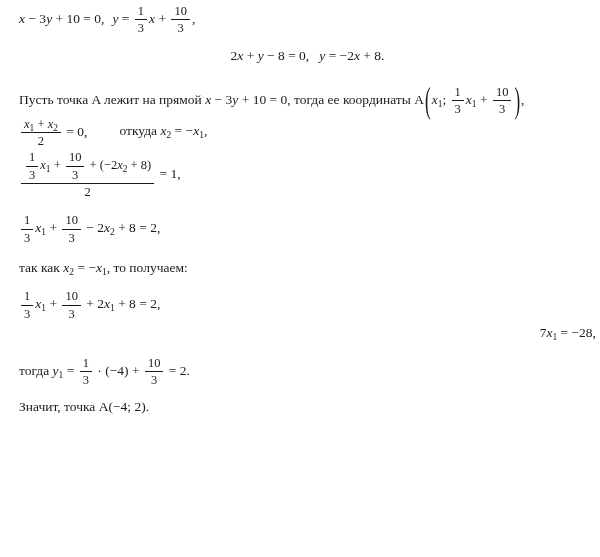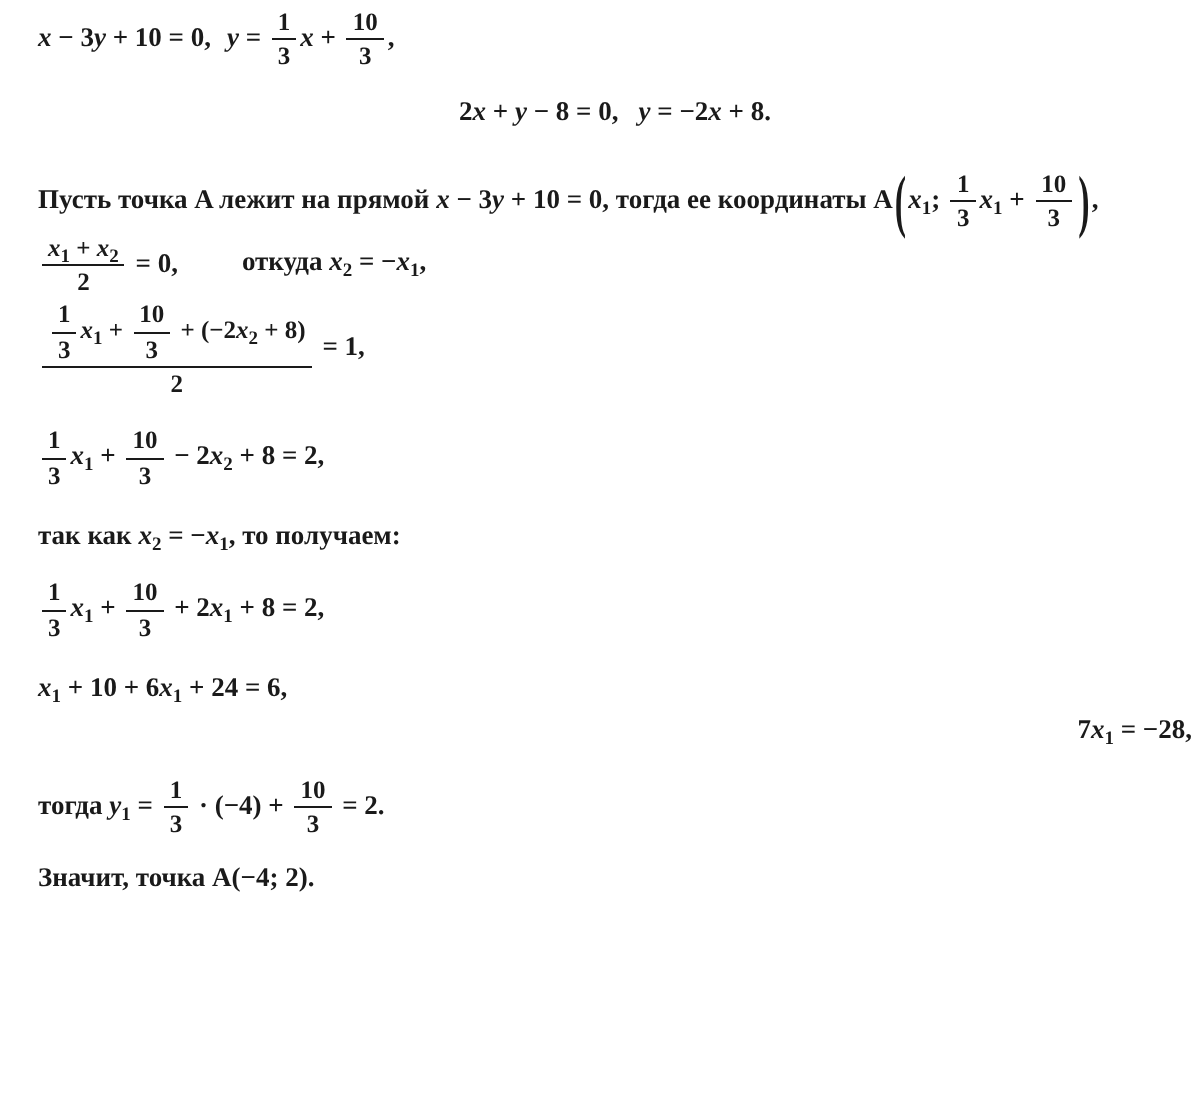--- a/index.html
+++ b/index.html
@@ -14,21 +14,20 @@
     font-family: "Liberation Serif", "DejaVu Serif", serif;
     font-size: 13.5px;
     color: #1a1a1a;
   }
   .doc {
     padding: 0 4px 0 19px;
   }
   .line {
     white-space: nowrap;
     line-height: 19px;
-    font-weight: bold;
   }
   .ln1  { margin-top: 4px;  }
   .ln2  { margin-top: 10px; text-align: center; }
   .ln3  { margin-top: 20px; }
   .ln4  { margin-top: 0px;  }
   .ln5  { margin-top: 7px;  }
   .ln6  { margin-top: 0px;  }
   .ln7  { margin-top: 2px;  }
   .ln8  { margin-top: 14px; }
   .ln9  { margin-top: 13px; }
@@ -78,17 +77,16 @@
 
 <div class="doc">
     <div class="line ln1"><span><i>x</i> − 3<i>y</i> + 10 = 0,</span><span class="gap" style="width: 8px;"></span><span><i>y</i> = </span><span class="frac"><span class="fn"><span>1</span></span><span class="fd"><span>3</span></span></span><span><i>x</i> + </span><span class="frac"><span class="fn"><span>10</span></span><span class="fd"><span>3</span></span></span><span>,</span></div>
     <div class="line ln2"><span>2<i>x</i> + <i>y</i> − 8 = 0,</span><span class="gap" style="width: 10px;"></span><span><i>y</i> = −2<i>x</i> + 8.</span></div>
     <div class="line ln3"><span>Пусть точка A лежит на прямой <i>x</i> − 3<i>y</i> + 10 = 0, тогда ее координаты A</span><span class="bigparen">(</span><span><i>x</i><sub>1</sub>; </span><span class="frac"><span class="fn"><span>1</span></span><span class="fd"><span>3</span></span></span><span><i>x</i><sub>1</sub> + </span><span class="frac"><span class="fn"><span>10</span></span><span class="fd"><span>3</span></span></span><span class="bigparen">)</span><span>,</span></div>
     <div class="line ln6"><span class="frac"><span class="fn"><span><i>x</i><sub>1</sub> + <i>x</i><sub>2</sub></span></span><span class="fd"><span>2</span></span></span><span> = 0,</span><span class="gap" style="width: 32px;"></span><span>откуда <i>x</i><sub>2</sub> = −<i>x</i><sub>1</sub>,</span></div>
     <div class="line ln7"><span class="frac"><span class="fn"><span class="frac"><span class="fn"><span>1</span></span><span class="fd"><span>3</span></span></span><span><i>x</i><sub>1</sub> + </span><span class="frac"><span class="fn"><span>10</span></span><span class="fd"><span>3</span></span></span><span> + (−2<i>x</i><sub>2</sub> + 8)</span></span><span class="fd"><span>2</span></span></span><span> = 1,</span></div>
     <div class="line ln8"><span class="frac"><span class="fn"><span>1</span></span><span class="fd"><span>3</span></span></span><span><i>x</i><sub>1</sub> + </span><span class="frac"><span class="fn"><span>10</span></span><span class="fd"><span>3</span></span></span><span> − 2<i>x</i><sub>2</sub> + 8 = 2,</span></div>
     <div class="line ln9"><span>так как <i>x</i><sub>2</sub> = −<i>x</i><sub>1</sub>, то получаем:</span></div>
     <div class="line ln10"><span class="frac"><span class="fn"><span>1</span></span><span class="fd"><span>3</span></span></span><span><i>x</i><sub>1</sub> + </span><span class="frac"><span class="fn"><span>10</span></span><span class="fd"><span>3</span></span></span><span> + 2<i>x</i><sub>1</sub> + 8 = 2,</span></div>
-    <div class="line ln11"><span><i>x</i><sub>1</sub> + 10 + 6<i>x</i><sub>1</sub> + 24 = 6,</span></div>
     <div class="line ln12"><span>7<i>x</i><sub>1</sub> = −28,</span></div>
     <div class="line ln14"><span>тогда <i>y</i><sub>1</sub> = </span><span class="frac"><span class="fn"><span>1</span></span><span class="fd"><span>3</span></span></span><span> · (−4) + </span><span class="frac"><span class="fn"><span>10</span></span><span class="fd"><span>3</span></span></span><span> = 2.</span></div>
     <div class="line ln15"><span>Значит, точка A(−4; 2).</span></div>
   </div>
 
 </body></html>

